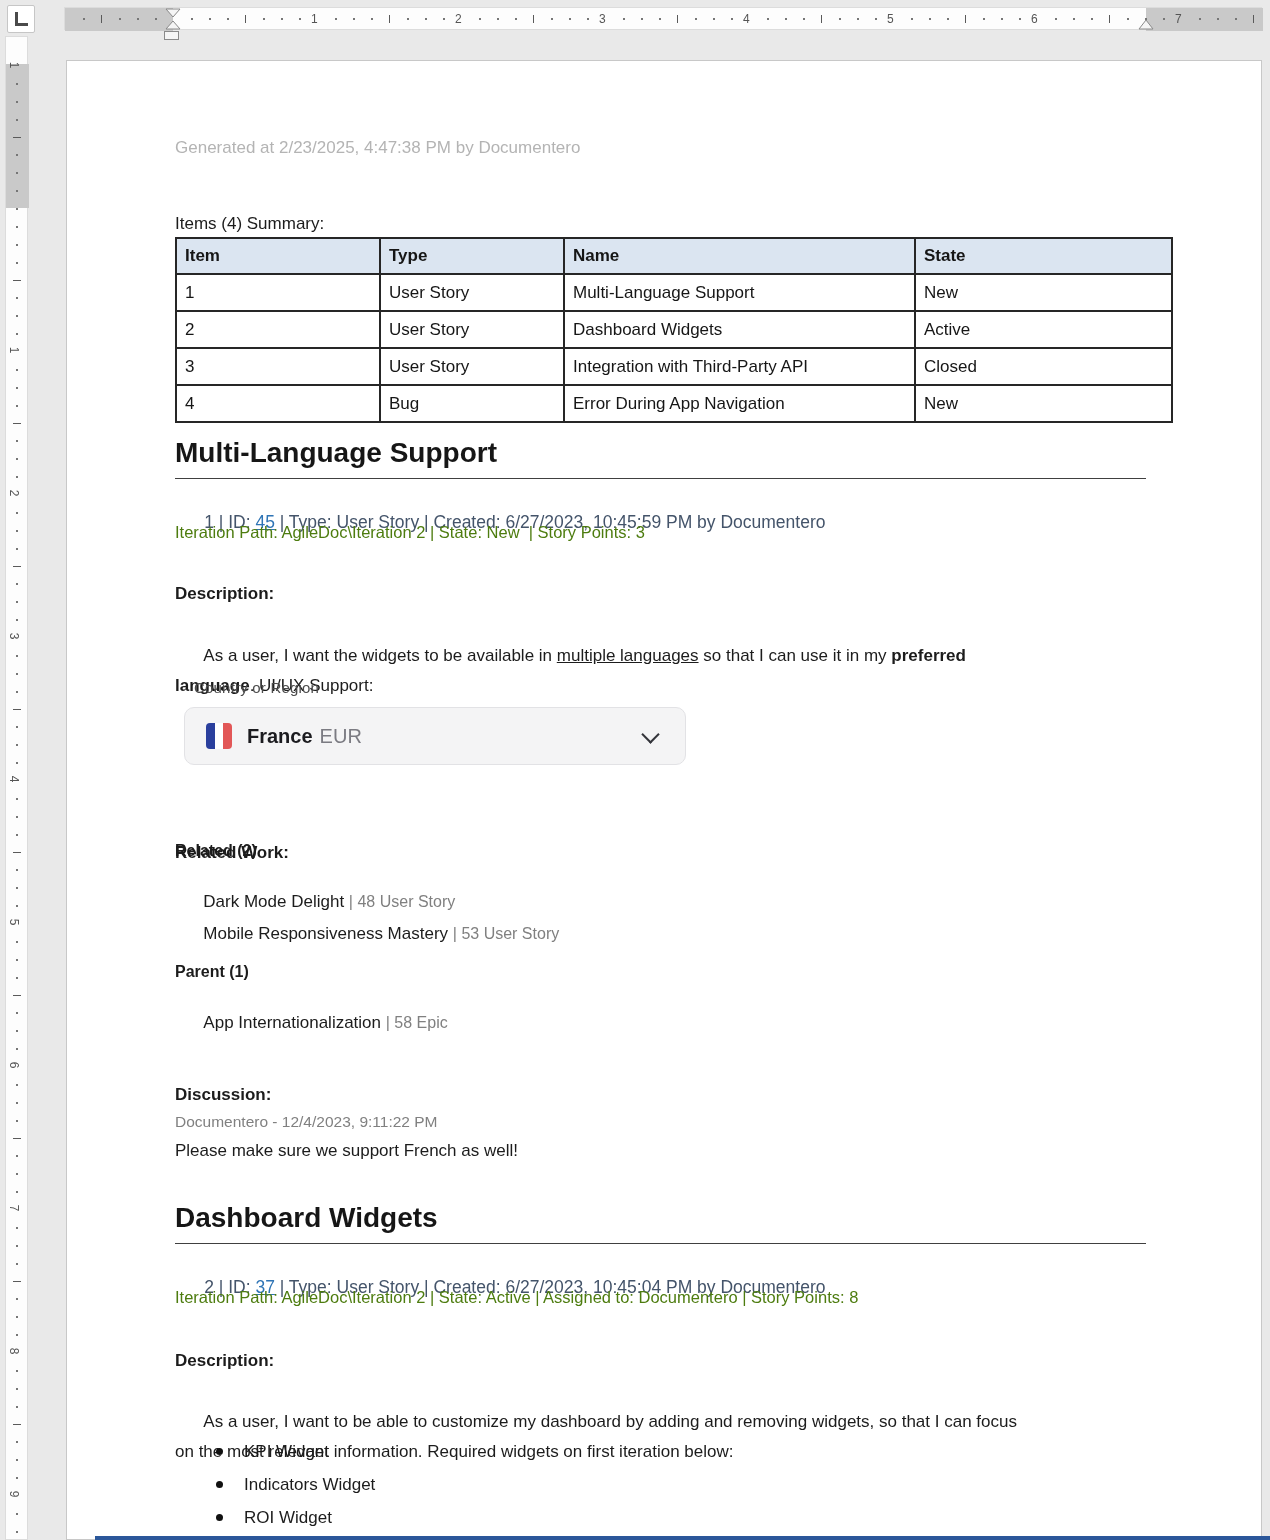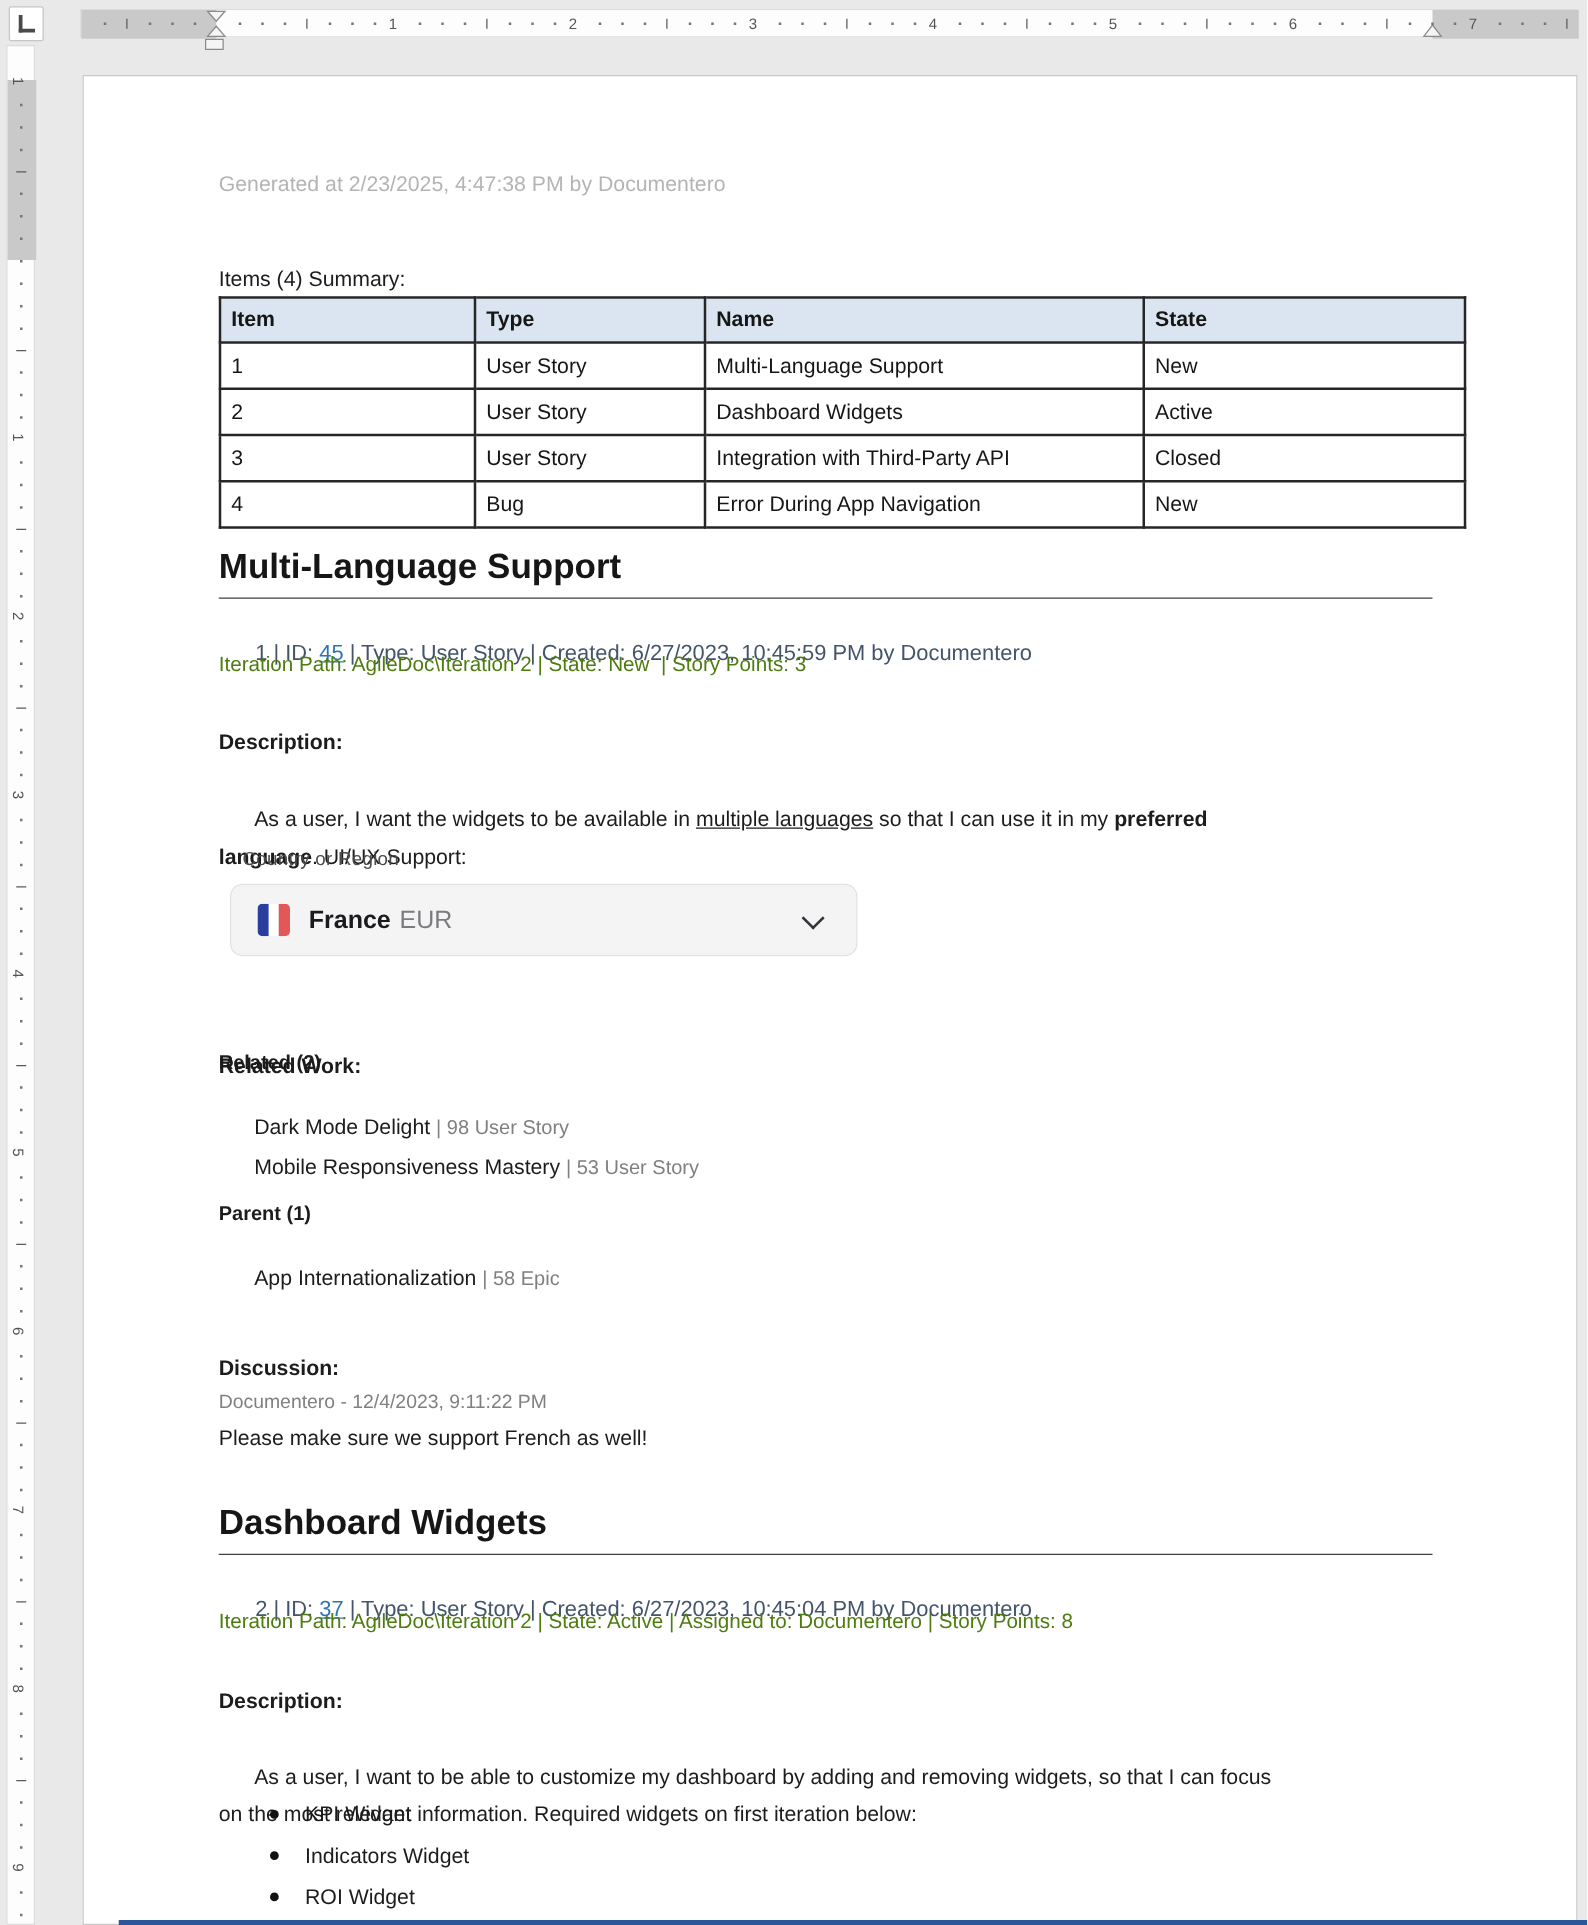--- a/index.html
+++ b/index.html
@@ -301,21 +301,21 @@
           <span style="background:#e25757;"></span>
       </div>
       <span class="country">France</span>
       <span class="currency">EUR</span>
       <span class="chevron"></span>
     </div>
 
     <div class="t bold" style="left:108px;top:749px;margin-top:32px;">Related Work:</div>
     <div class="t bold small-meta" style="left:108px;top:779px;">Related (2)</div>
     <div class="t" style="left:108px;top:808px;">
-      <span>Dark Mode Delight</span> <span class="gray-mid small-meta">| 98 User Story</span>
+      <span>Dark Mode Delight</span> <span class="gray-mid small-meta">| 48 User Story</span>
     </div>
     <div class="t" style="left:108px;top:840px;">
       <span>Mobile Responsiveness Mastery</span> <span class="gray-mid small-meta">| 53 User Story</span>
     </div>
 
     <div class="t bold small-meta" style="left:108px;top:900px;">Parent (1)</div>
     <div class="t" style="left:108px;top:929px;">
       <span>App Internationalization</span> <span class="gray-mid small-meta">| 58 Epic</span>
     </div>
 

